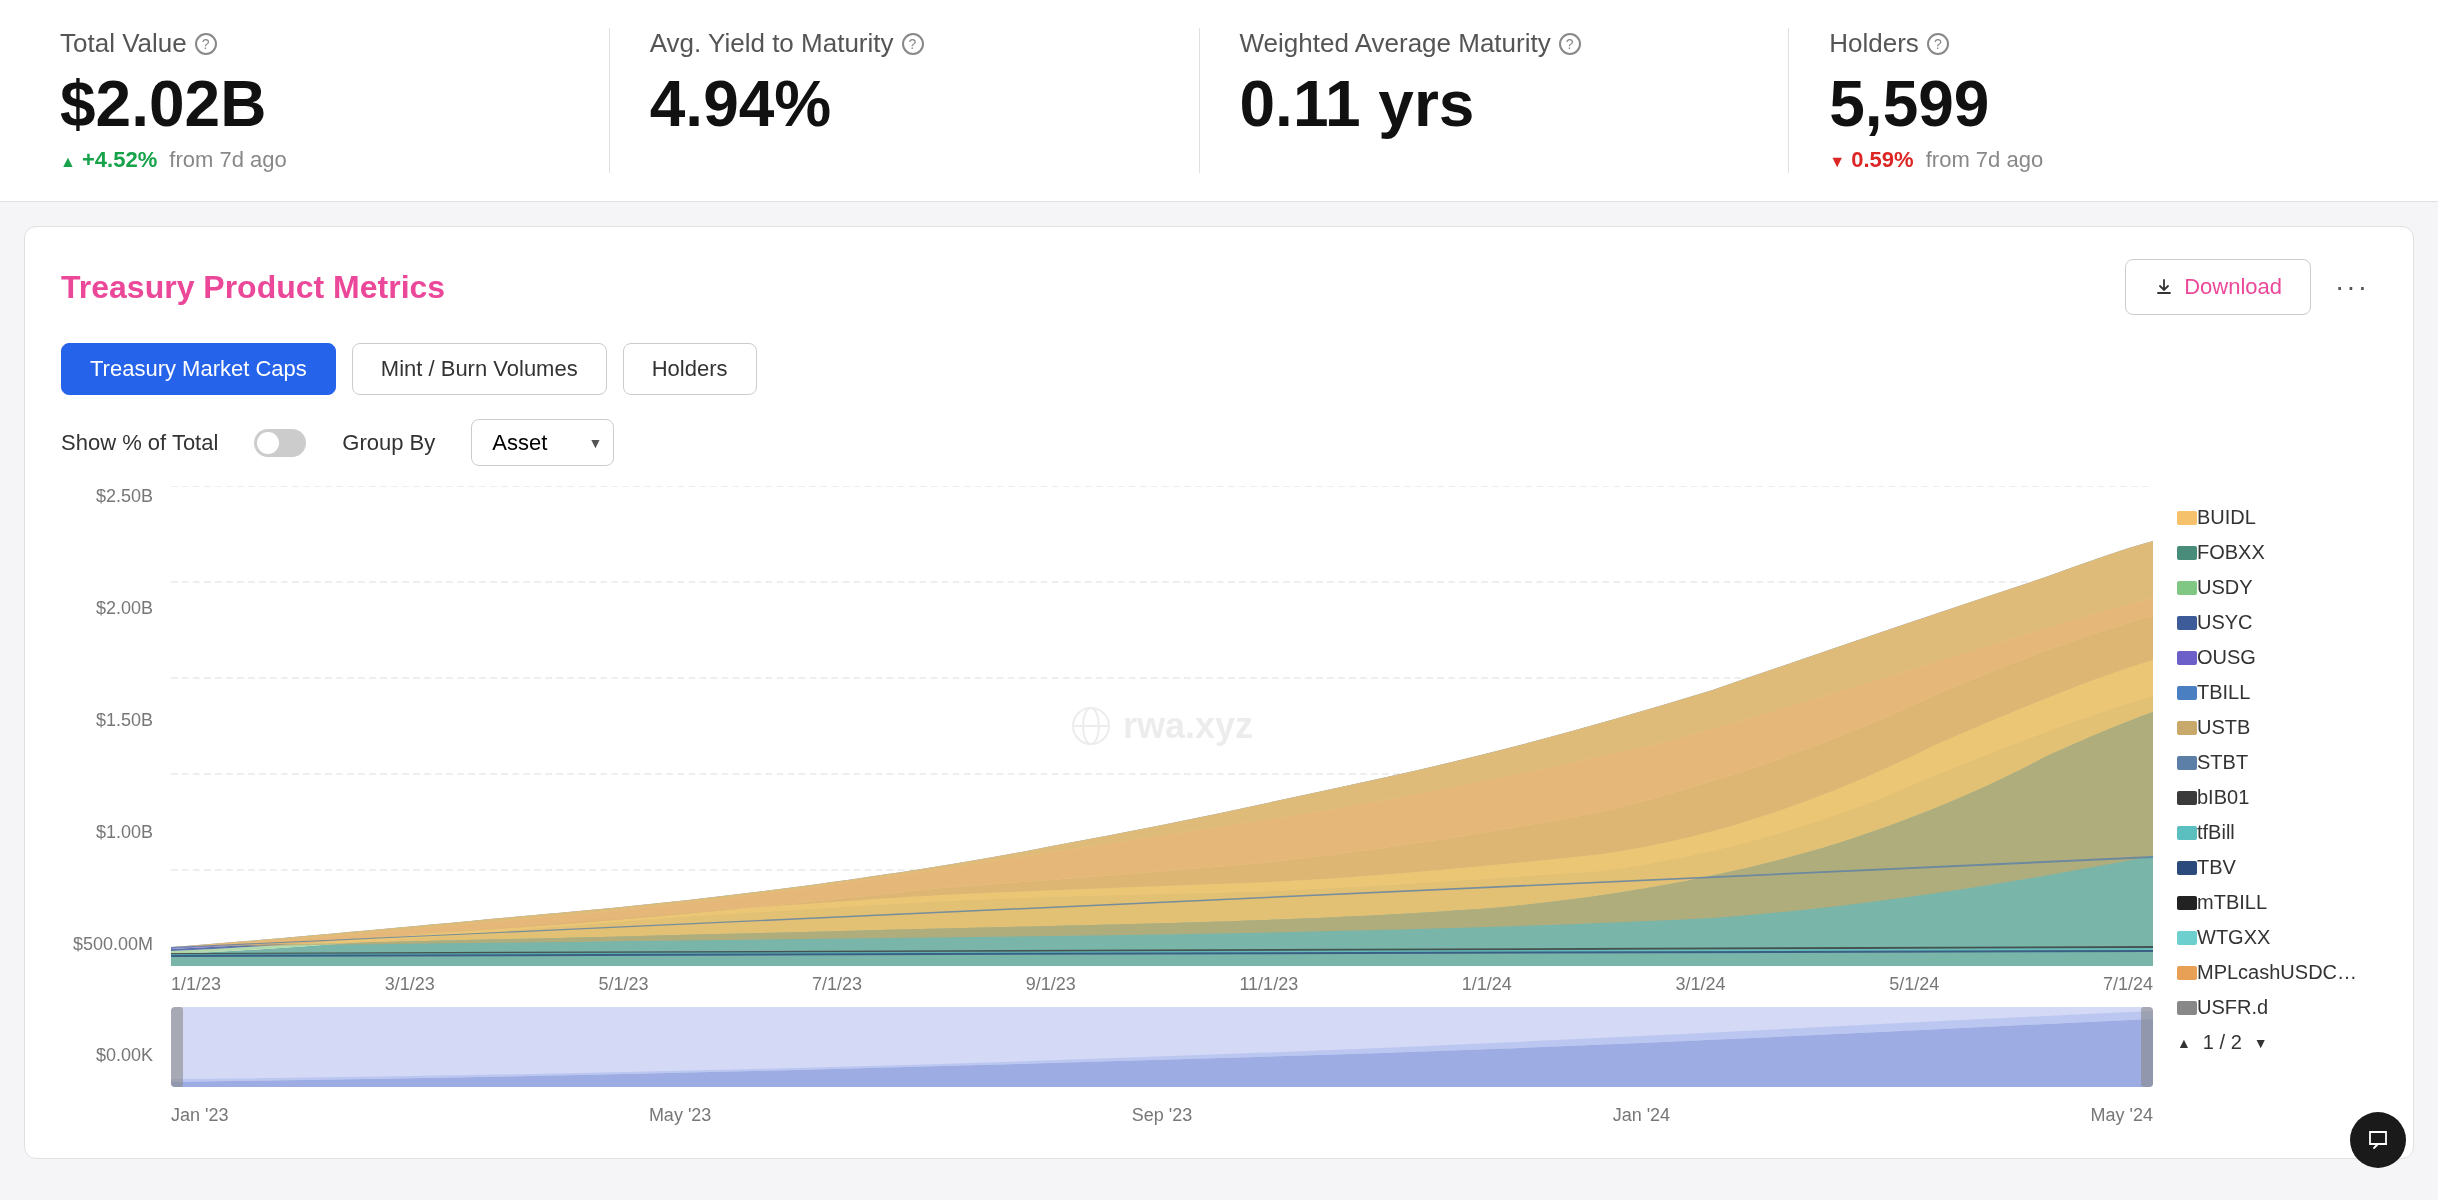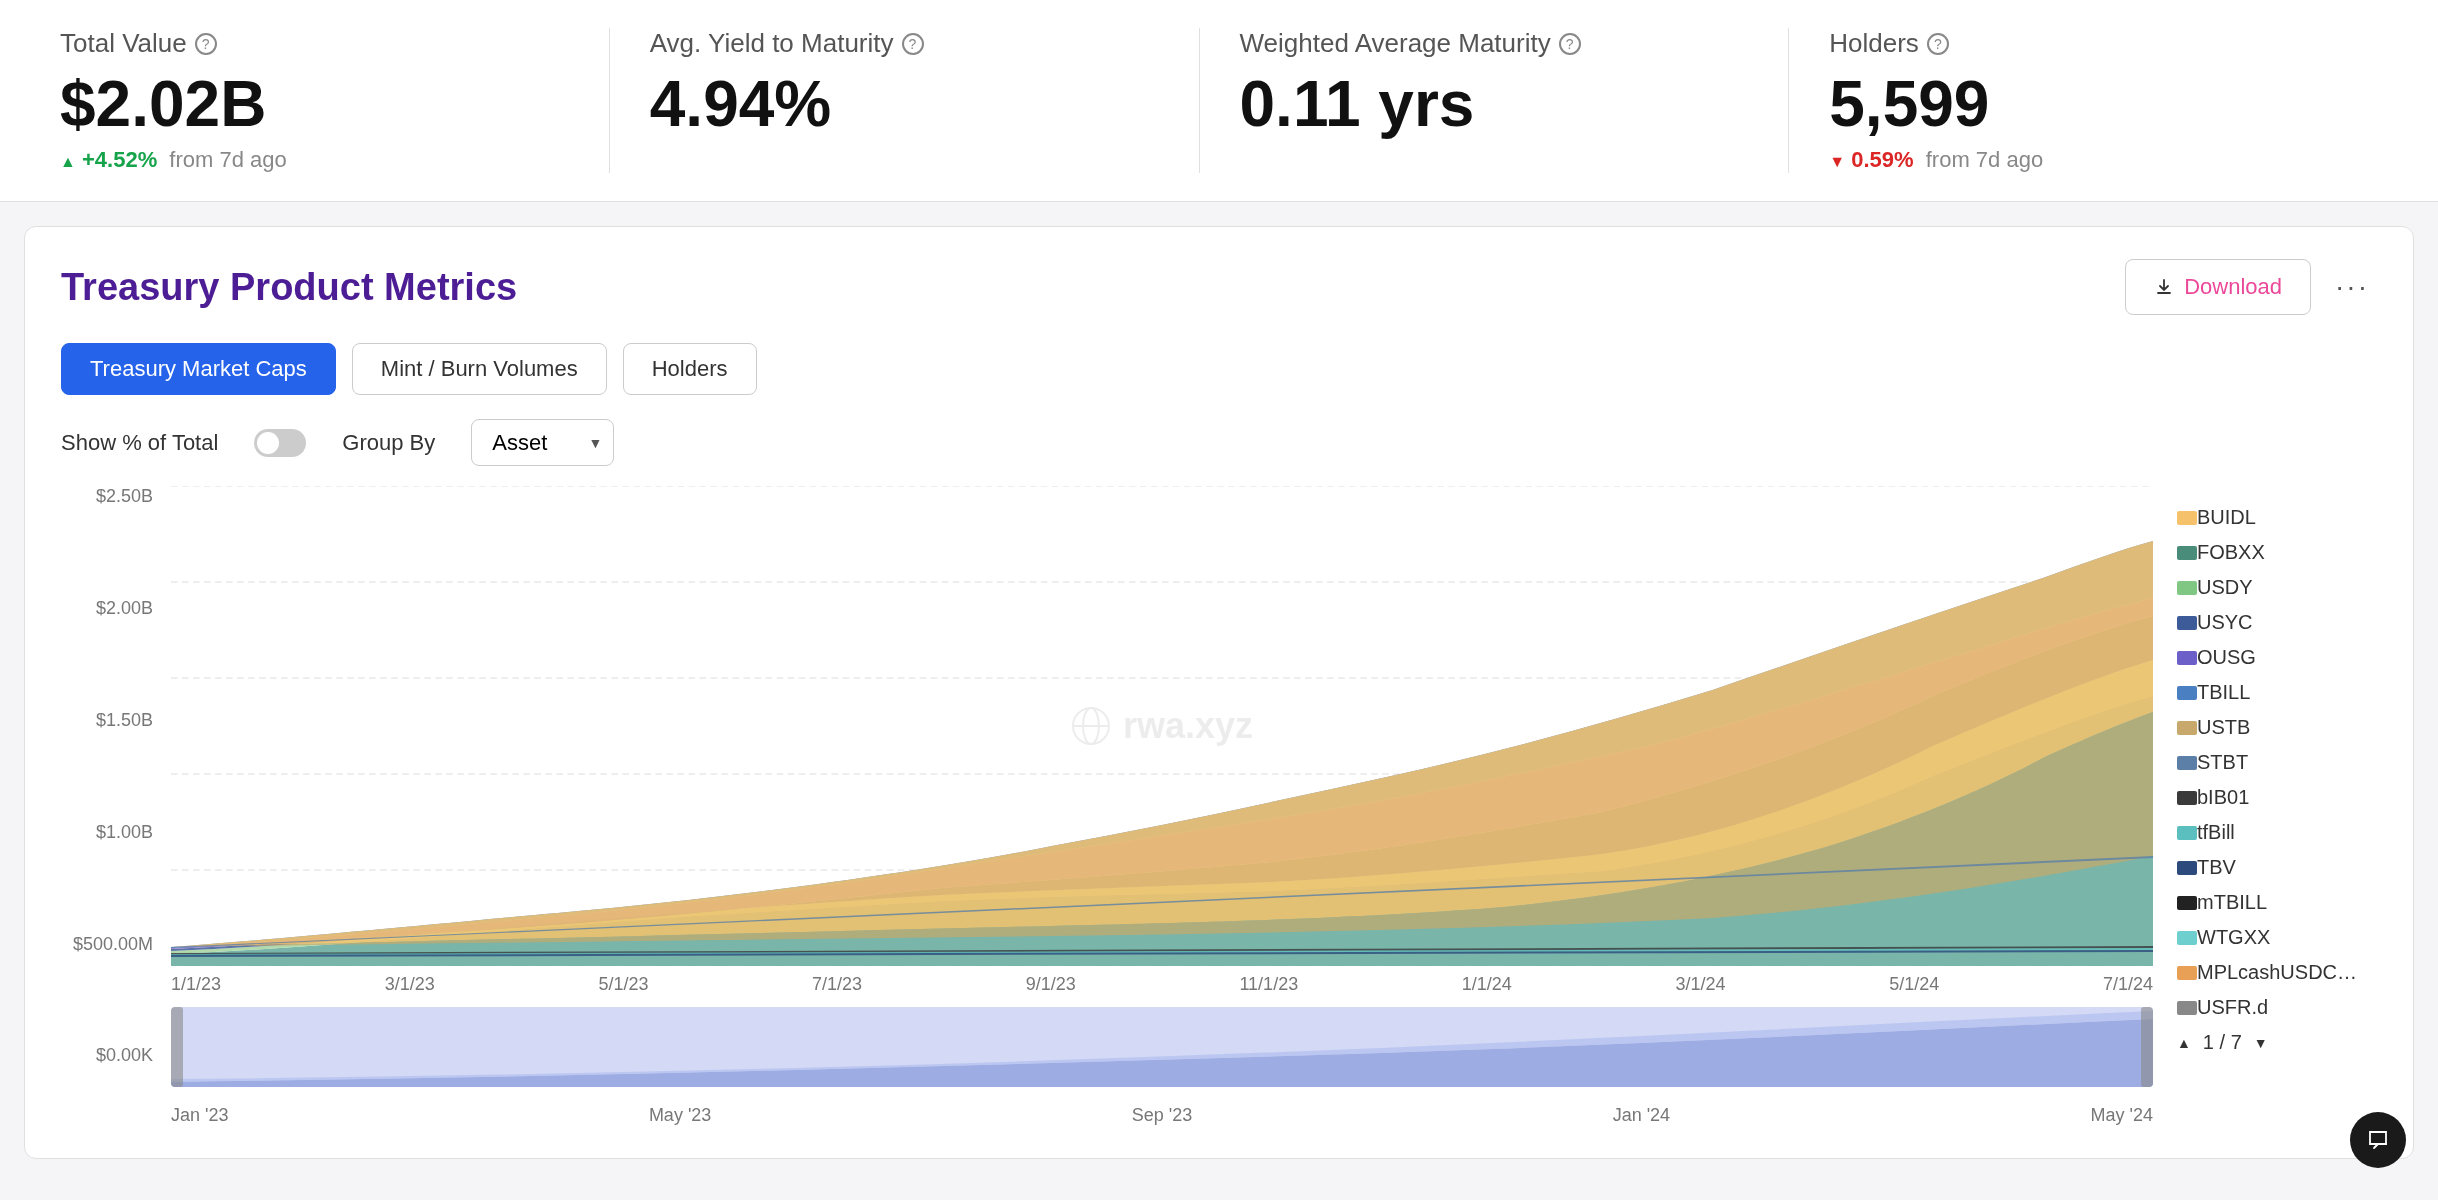--- a/index.html
+++ b/index.html
@@ -78,23 +78,23 @@
     }
 
     .chart-header {
       display: flex;
       align-items: center;
       justify-content: space-between;
       margin-bottom: 28px;
     }
 
     .chart-title {
-      font-size: 38px;
+      font-size: 32px;
       font-weight: 700;
-      color: #4c1d95;
+      color: #ec4899;
     }
 
     .chart-header-right {
       display: flex;
       align-items: center;
       gap: 16px;
     }
 
     .download-btn {
       display: flex;
@@ -588,21 +588,21 @@
             <div class="legend-swatch" style="background: rgb(232, 160, 86);"></div>
             <span>MPLcashUSDC…</span>
           </div>
           <div class="legend-item">
             <div class="legend-swatch" style="background: rgb(136, 136, 136);"></div>
             <span>USFR.d</span>
           </div>
         </div>
       <div class="legend-pagination">
         <span class="page-arrow">▲</span>
-        <span>1 / 7</span>
+        <span>1 / 2</span>
         <span class="page-arrow">▼</span>
       </div>
     </div>
 
   </div>
 
 </div>
 
 <div class="chat-btn">
   <svg width="24" height="24" viewBox="0 0 24 24" fill="none">

